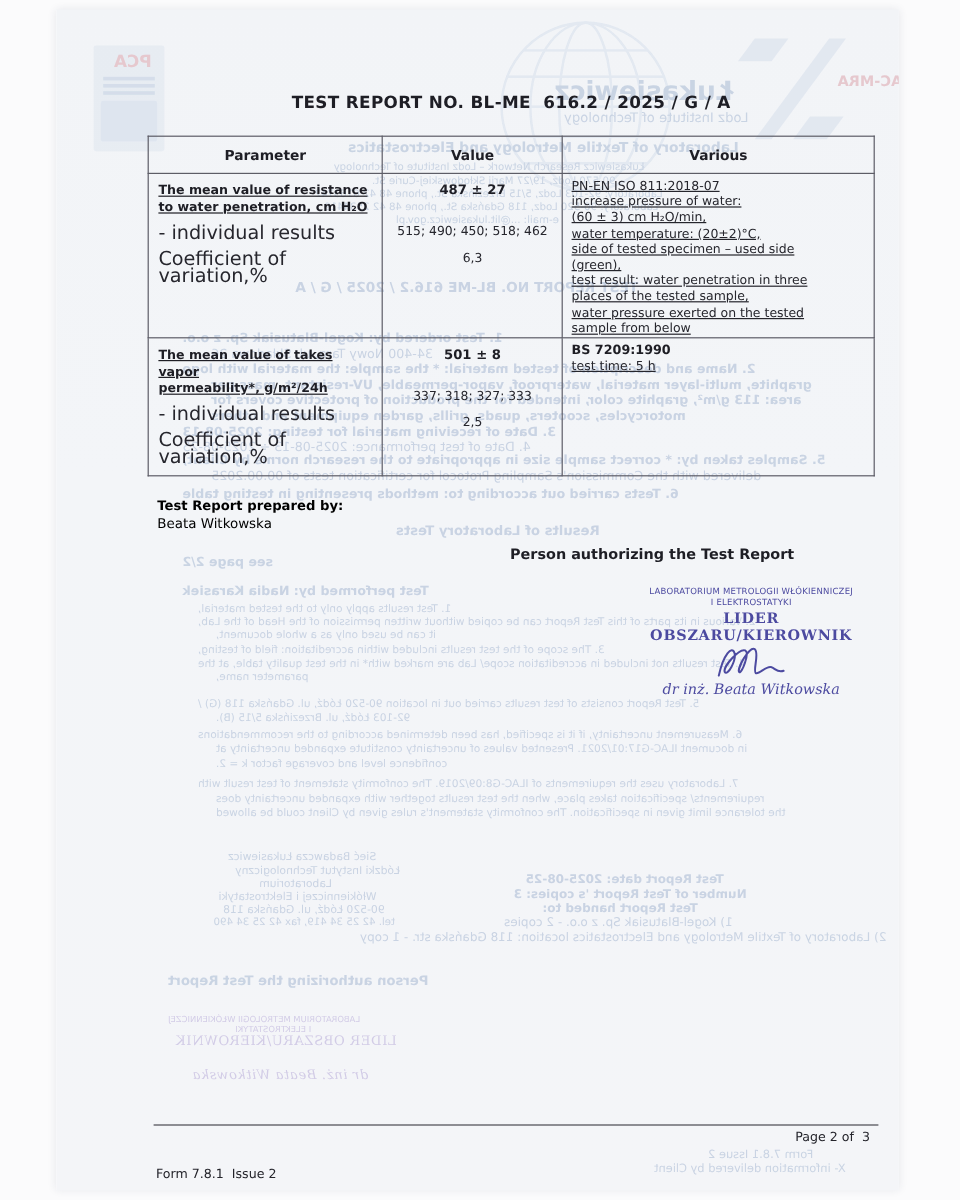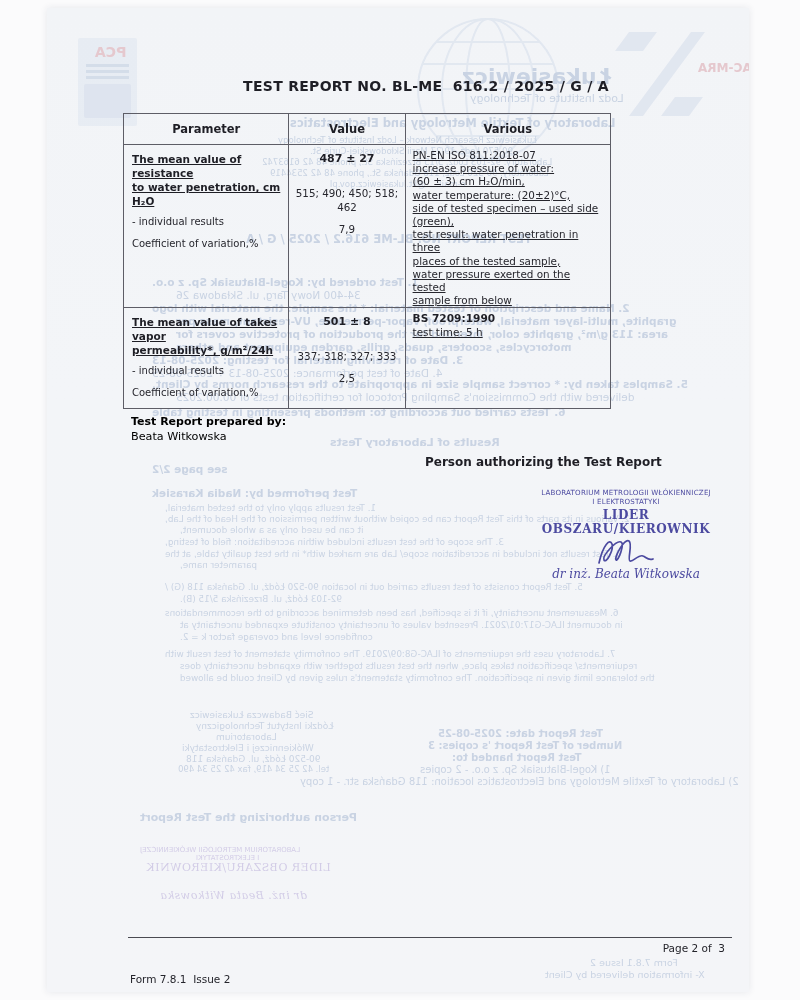--- a/index.html
+++ b/index.html
@@ -17,31 +17,31 @@
   .ghost.sf{font-family:"DejaVu Serif","Liberation Serif",serif;letter-spacing:.5px;}
   .ghost.it{font-style:italic;}
   .pca-box{position:absolute;left:78px;top:38px;width:59px;height:88px;
            background:rgba(214,223,236,.42);border-radius:2px;}
   .pca-box .blk{position:absolute;left:6px;top:46px;width:47px;height:34px;background:#dde4ef;border-radius:2px;}
   .pca-box .ln{position:absolute;left:8px;height:3px;width:43px;background:#d3dce9;}
   
   .ink{color:#24242b;}
   .title{position:absolute;left:123px;top:78px;width:606px;text-align:center;
          font-size:14px;font-weight:700;letter-spacing:.3px;white-space:pre;color:#1e1e25;}
-  table.rpt{position:absolute;left:123px;top:113px;width:488px;border-collapse:collapse;
+  table.rpt{position:absolute;left:123px;top:113px;width:606px;border-collapse:collapse;
             color:#26262d;}
   table.rpt th,table.rpt td{border:1px solid #5d5d66;vertical-align:top;}
   table.rpt th{height:28px;font-size:11.5px;font-weight:700;vertical-align:middle;color:#1e1e25;}
   td.param{width:190px;padding:5px 5px 0 8px;}
   td.val{width:152px;padding:5px 4px 0 4px;text-align:center;}
   td.rem{width:264px;padding:4px 5px 0 7px;}
   .pre{white-space:pre-line;text-decoration:underline;}
   .b{font-weight:700;}
   .pm{font-size:10.5px;line-height:14px;margin:2px 0 7px;color:#1e1e25;}
-  .pl{font-size:10px;line-height:14px;margin-bottom:8px;}
+  .pl{font-size:16px;line-height:14px;margin-bottom:8px;}
   .vm{font-size:11px;line-height:14px;margin:2px 0 20px;color:#1e1e25;}
   .vs{font-size:10.3px;line-height:14px;margin-bottom:8px;}
   .remt{font-size:10.6px;line-height:13.2px;color:#1e1e25;}
   .remb{font-size:10.4px;line-height:13.2px;}
   tr.r1{height:135px;} tr.r2{height:79px;}
   tr.cond td{height:40px;padding:6px 8px 0 8px;font-size:10.8px;line-height:16px;}
   .prep{position:absolute;left:131px;top:414px;font-size:11.2px;line-height:15px;}
   .prep .b{font-size:11px;}
   .auth{position:absolute;left:425px;top:455px;font-size:12px;font-weight:700;color:#1e1e25;}
   .stamp{position:absolute;left:528px;top:489px;width:196px;text-align:center;color:#4c4aa0;}
@@ -170,21 +170,21 @@
           <tr class="r1">
             <td class="param">
               <div class="pm b pre">The mean value of resistance
 to water penetration, cm H₂O</div>
               <div class="pl">- individual results</div>
               <div class="pl">Coefficient of variation,%</div>
             </td>
             <td class="val">
               <div class="vm b">487 ± 27</div>
               <div class="vs">515; 490; 450; 518; 462</div>
-              <div class="vs">7,9</div>
+              <div class="vs">6,3</div>
             </td>
             <td class="rem">
               <div class="remt b"></div>
               <div class="remb pre">PN-EN ISO 811:2018-07
 increase pressure of water:
 (60 ± 3) cm H₂O/min,
 water temperature: (20±2)°C,
 side of tested specimen – used side
 (green),
 test result: water penetration in three

